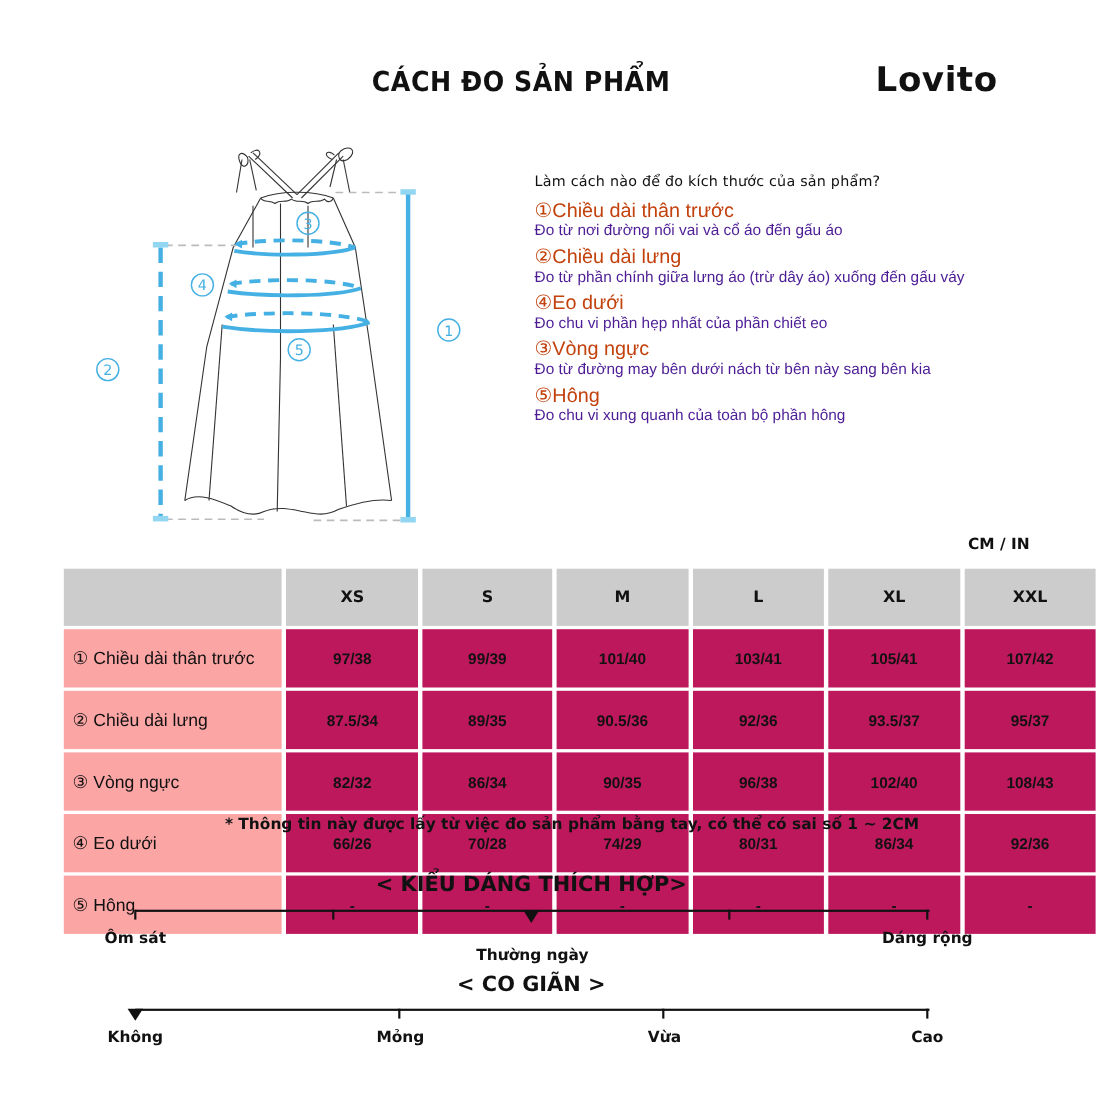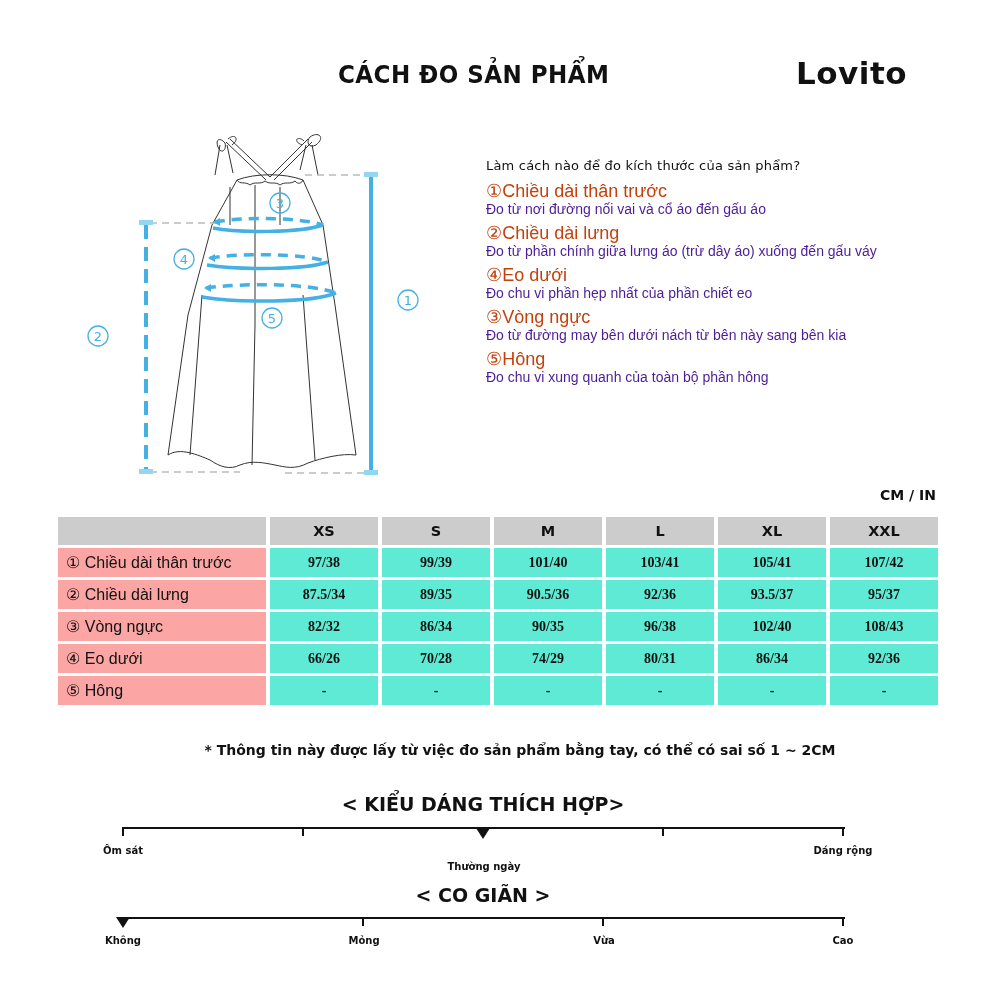--- a/index.html
+++ b/index.html
@@ -9,33 +9,33 @@
   .title { left: 338px; top: 60px; font-size: 25px; font-weight: bold; letter-spacing: 0.5px;
            font-family: "DejaVu Sans", sans-serif; transform: scaleX(0.92); transform-origin: left; }
   .brand { left: 796px; top: 55px; font-size: 31px; font-weight: bold; letter-spacing: 0.5px;
            font-family: "DejaVu Sans", sans-serif; }
   .guide { left: 486px; top: 158px; width: 460px; }
   .guide-q { font-size: 13px; color: #111; margin-bottom: 9px; font-family: "DejaVu Sans", sans-serif; letter-spacing: 0.2px; }
   .guide-item-title { font-size: 18px; color: #c2410c; font-family: "Liberation Sans", sans-serif; line-height: 18px; }
   .guide-item-desc { font-size: 14px; color: #4c1d95; font-family: "Liberation Sans", sans-serif; line-height: 18px; margin-bottom: 6px; }
   .unit { left: 880px; top: 487px; font-size: 14px; font-weight: bold; }
   table.size { position: absolute; left: 58px; top: 517px; border-collapse: separate; border-spacing: 4px 3px; margin-left: -4px; margin-top: -3px; }
-  table.size td, table.size th { padding: 0; height: 29px; font-size: 14.5px; text-align: center; }
+  table.size td, table.size th { padding: 12px; height: 29px; font-size: 14.5px; text-align: center; }
   table.size th { background: #cccccc; font-weight: bold; height: 28px; font-family: "DejaVu Sans", sans-serif; }
   table.size th.corner { width: 208px; }
   table.size th.col { width: 108px; }
   table.size td.label { background: #fca5a5; text-align: left; padding-left: 8px; width: 200px;
                         font-family: "Liberation Sans", sans-serif; font-size: 16px; }
-  table.size td.val { background: #5eead4; font-family: Liberation Serif, serif; font-size: 14px; font-weight: bold; color: #111; }
+  table.size td.val { background: #be185d; font-family: Liberation Sans, sans-serif; font-size: 14px; font-weight: bold; color: #111; }
   .note { left: 0; width: 1000px; top: 742px; text-align: center; font-size: 14px; font-weight: bold; padding-left: 20px; }
   .scale-title { left: 0; width: 966px; text-align: center; font-size: 19px; font-weight: bold; }
   .scale-line { height: 2px; background: #111; }
   .tick { width: 2px; height: 9px; background: #111; }
   .pointer { width: 0; height: 0; border-left: 7px solid transparent; border-right: 7px solid transparent; border-top: 11px solid #111; }
-  .scale-label { font-size: 10px; font-weight: bold; transform: translateX(-50%); white-space: nowrap; }
+  .scale-label { font-size: 14px; font-weight: bold; transform: translateX(-50%); white-space: nowrap; }
 </style>
 </head>
 <body>
 
 <div class="abs title">CÁCH ĐO SẢN PHẨM</div>
 <div class="abs brand">Lovito</div>
 
 <svg class="abs" style="left:80px;top:125px;" width="360" height="360" viewBox="0 0 360 360">
 
   <g fill="none" stroke="#333" stroke-width="1">

